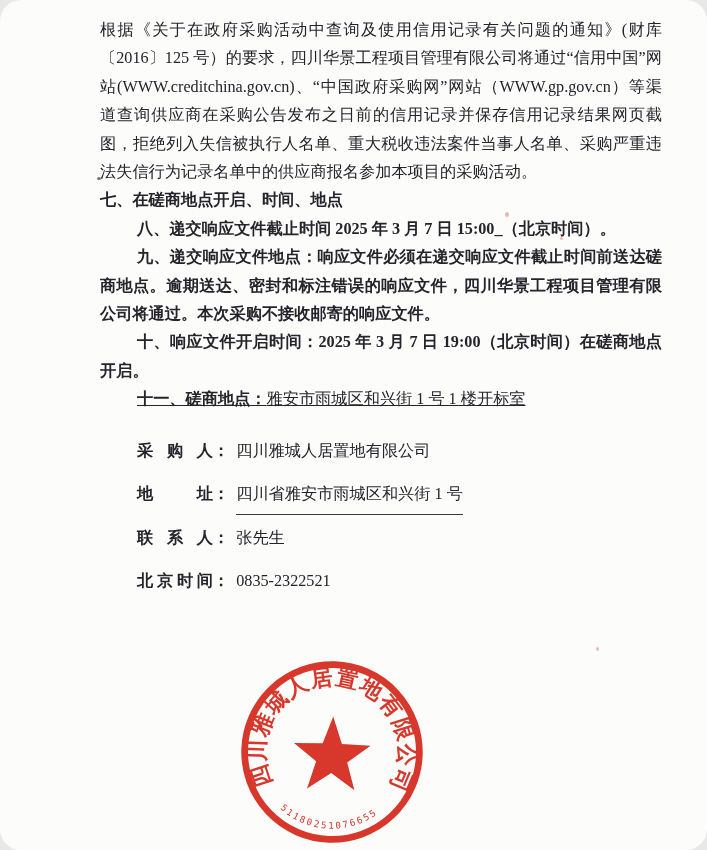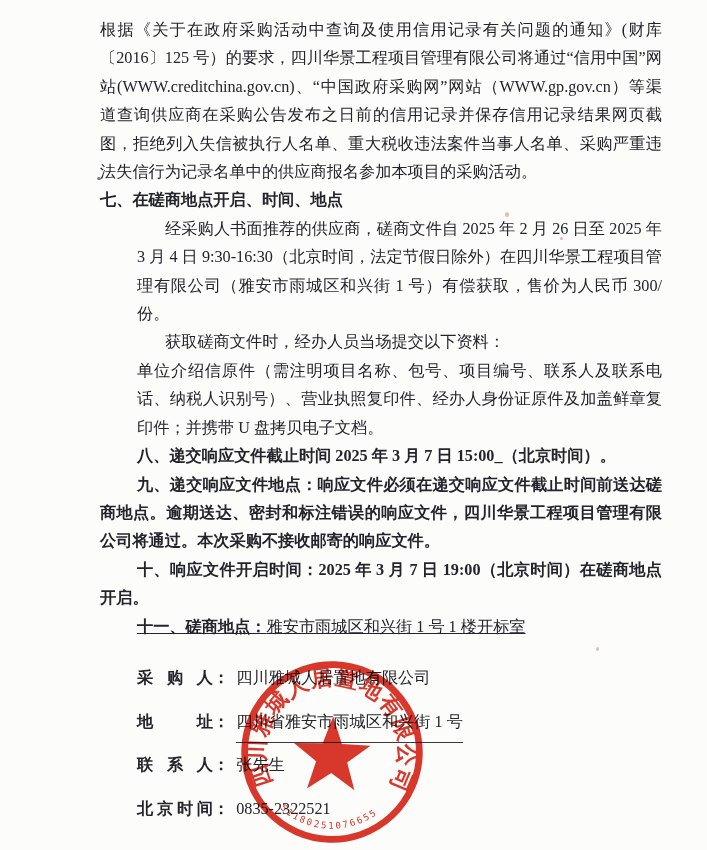--- a/index.html
+++ b/index.html
@@ -7,20 +7,21 @@
     position:relative;
     width:707px; height:850px;
     margin:0 auto;
     background:#fcfcfa;
     overflow:hidden;
     color:#24242c;
     font-family:"Liberation Serif","DejaVu Serif",serif;
     font-size:16.2px;
     line-height:28.4px;
     text-align:justify;
+    border-radius:21px;
   }
   .content {
     position:absolute; inset:0;
     padding:16px 45px 0 100px;
     box-sizing:border-box;
   }
   .content p { margin:0; }
   .bold { font-weight:700; }
   
   .intro { margin-left:8px; }
@@ -65,25 +66,20 @@
 </style>
 </head>
 <body>
 
 <div class="page">
   <div class="content">
 
     <p class="intro">根据《关于在政府采购活动中查询及使用信用记录有关问题的通知》(财库〔2016〕125 号）的要求，四川华景工程项目管理有限公司将通过“信用中国”网站(WWW.creditchina.gov.cn)、“中国政府采购网”网站（WWW.gp.gov.cn）等渠道查询供应商在采购公告发布之日前的信用记录并保存信用记录结果网页截图，拒绝列入失信被执行人名单、重大税收违法案件当事人名单、采购严重违法失信行为记录名单中的供应商报名参加本项目的采购活动。</p>
 
     <p class="sec7-heading">七、在磋商地点开启、时间、地点</p>
-    <div class="sec7-body">
-      <p class="indent sec7-p1">经采购人书面推荐的供应商，磋商文件自 2025 年 2 月 26 日至 2025 年 3 月 4 日 9:30-16:30（北京时间，法定节假日除外）在四川华景工程项目管理有限公司（雅安市雨城区和兴街 1 号）有偿获取，售价为人民币 300/份。</p>
-      <p class="indent">获取磋商文件时，经办人员当场提交以下资料：</p>
-      <p>单位介绍信原件（需注明项目名称、包号、项目编号、联系人及联系电话、纳税人识别号）、营业执照复印件、经办人身份证原件及加盖鲜章复印件；并携带 U 盘拷贝电子文档。</p>
-    </div>
 
     <p class="secline sec8">八、递交响应文件截止时间 2025 年 3 月 7 日 15:00_（北京时间）。</p>
 
     <p class="secline sec9">九、递交响应文件地点：响应文件必须在递交响应文件截止时间前送达磋商地点。逾期送达、密封和标注错误的响应文件，四川华景工程项目管理有限公司将通过。本次采购不接收邮寄的响应文件。</p>
 
     <p class="secline sec10">十、响应文件开启时间：2025 年 3 月 7 日 19:00（北京时间）在磋商地点开启。</p>
 
     <p class="secline sec11"><span class="bold">十一、磋商地点：</span><span>雅安市雨城区和兴街 1 号 1 楼开标室</span></p>
 
 

